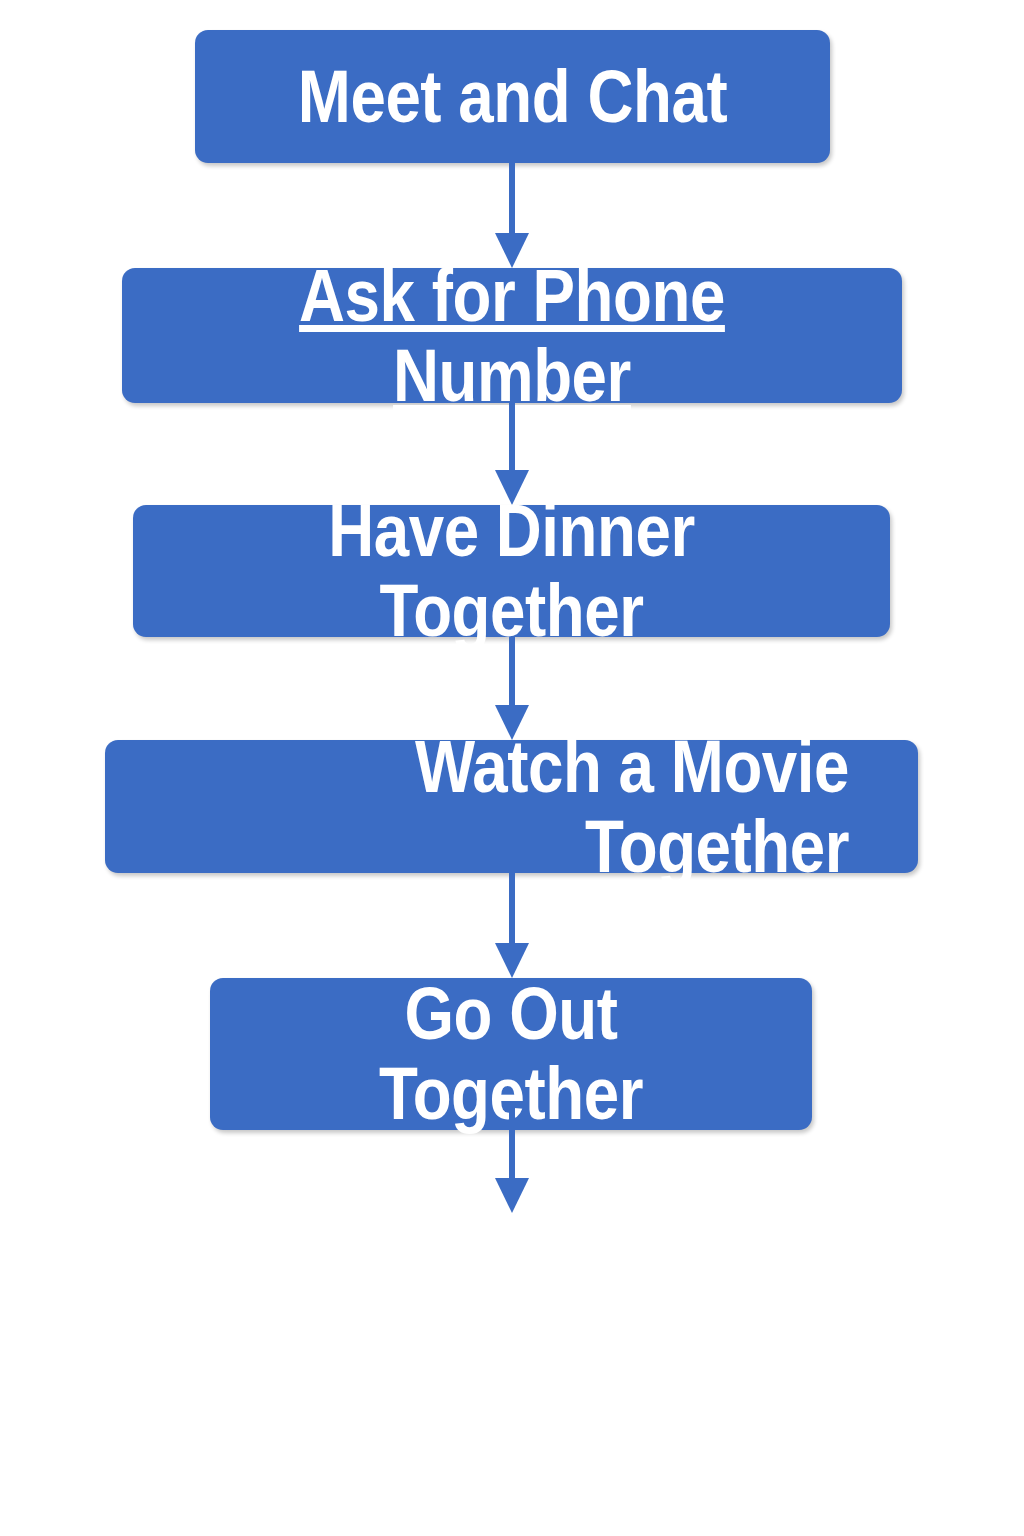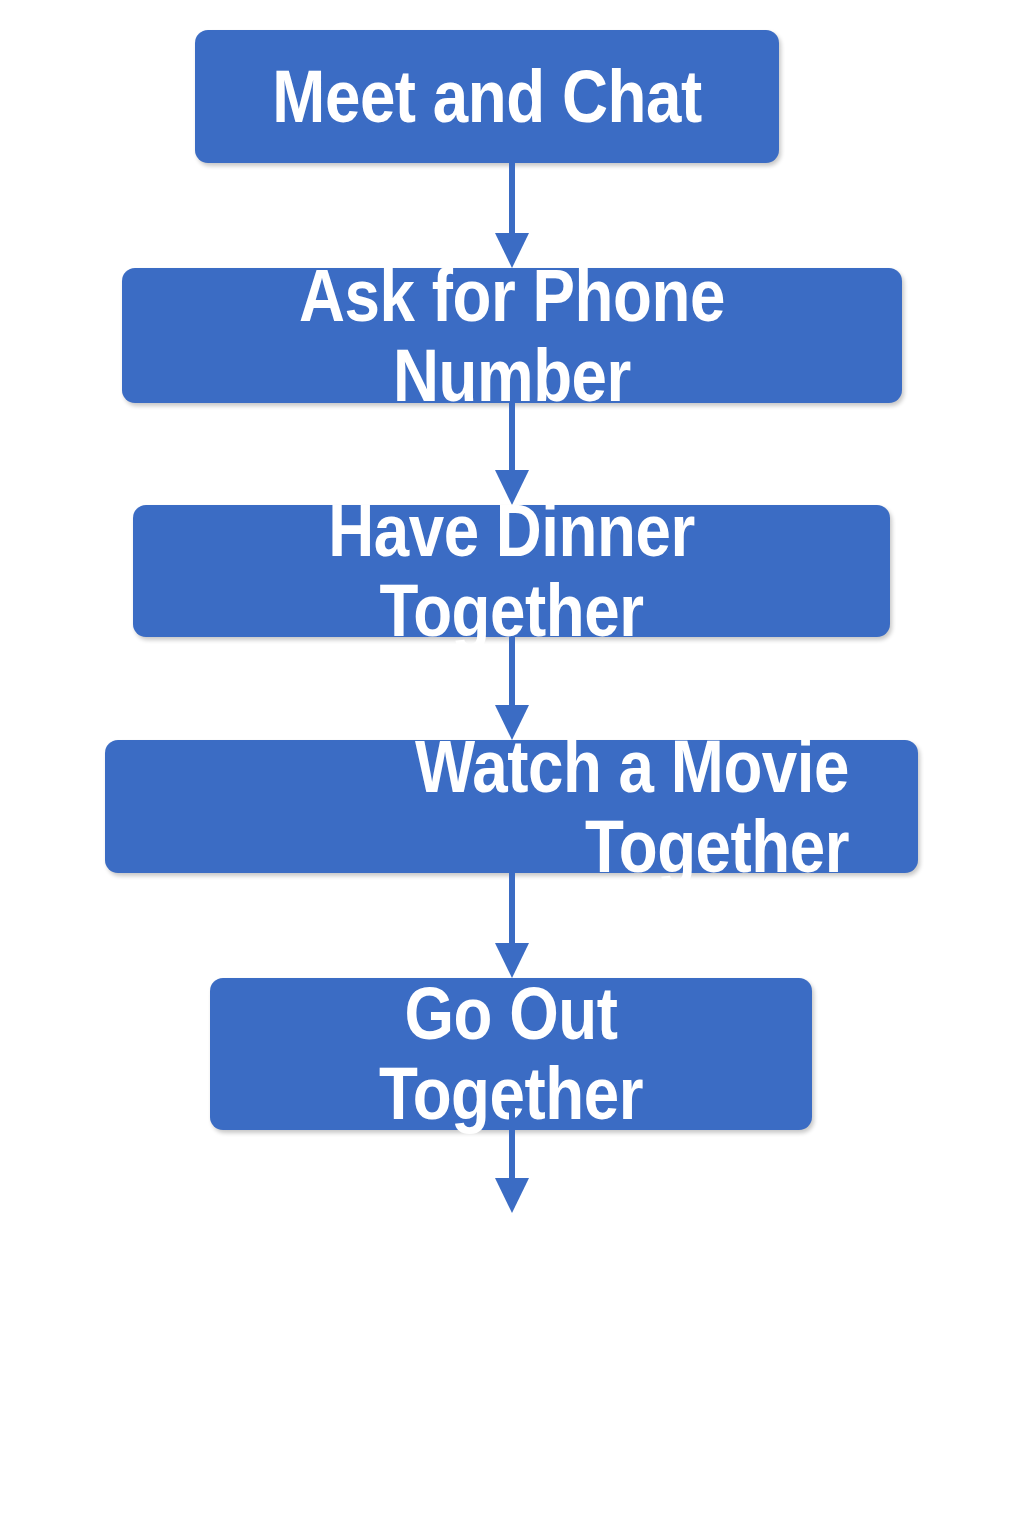--- a/index.html
+++ b/index.html
@@ -41,22 +41,22 @@
 
   .flow-node .node-label {
     display: block;
     width: 100%;
     transform: scaleX(0.86);
     transform-origin: center center;
     white-space: pre-line;
   }
 
   
-  #node-0 { left:195px; top:30px;   width:584px; height:133px; font-size:74px; }
-  #node-1 { left:122px; top:268px;  width:780px; height:135px; font-size:74px; }
+  #node-0 { left:195px; top:30px;   width:635px; height:133px; font-size:74px; }
+  #node-1 { left:122px; top:268px;  width:780px; height:135px; font-size:74px;text-decoration:underline; }
   #node-2 { left:133px; top:505px;  width:757px; height:132px; font-size:74px;align-items:center; }
   #node-3 { left:105px; top:740px;  width:813px; height:133px; font-size:74px;text-align:right; }
   #node-4 { left:210px; top:978px;  width:602px; height:152px; font-size:74px; }
   #node-5 { left:147px; top:1213px; width:731px; height:202px; font-size:74px; }
 
   .connector {
     position: absolute;
     left: 495px;
     width: 34px;
   }

